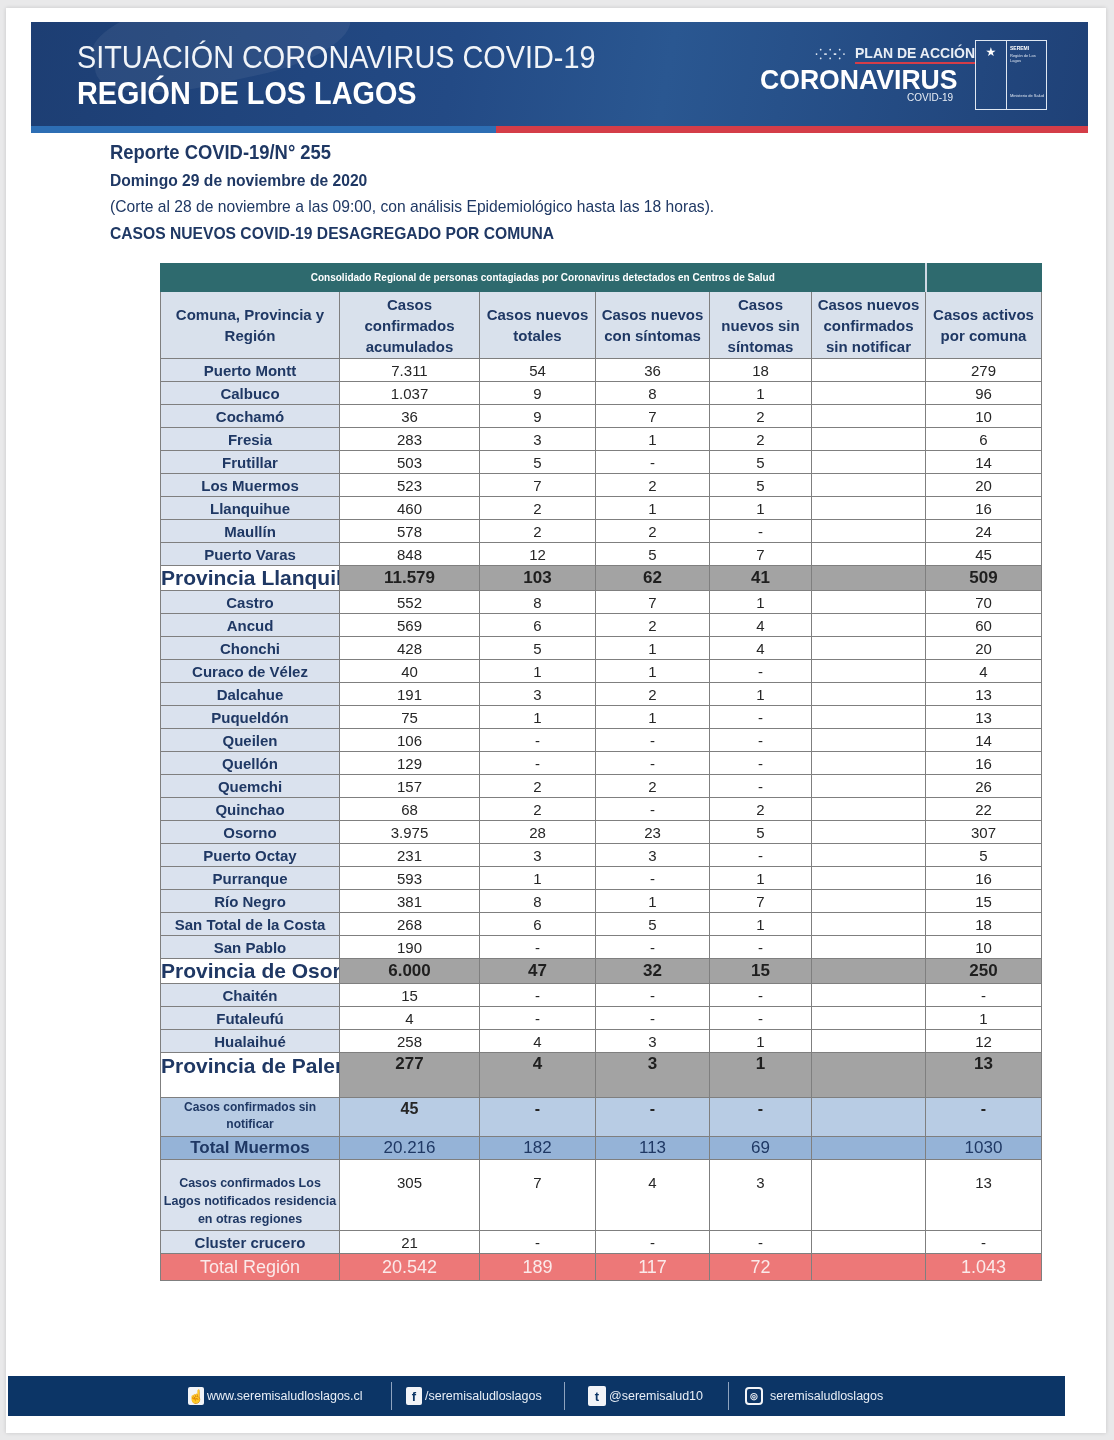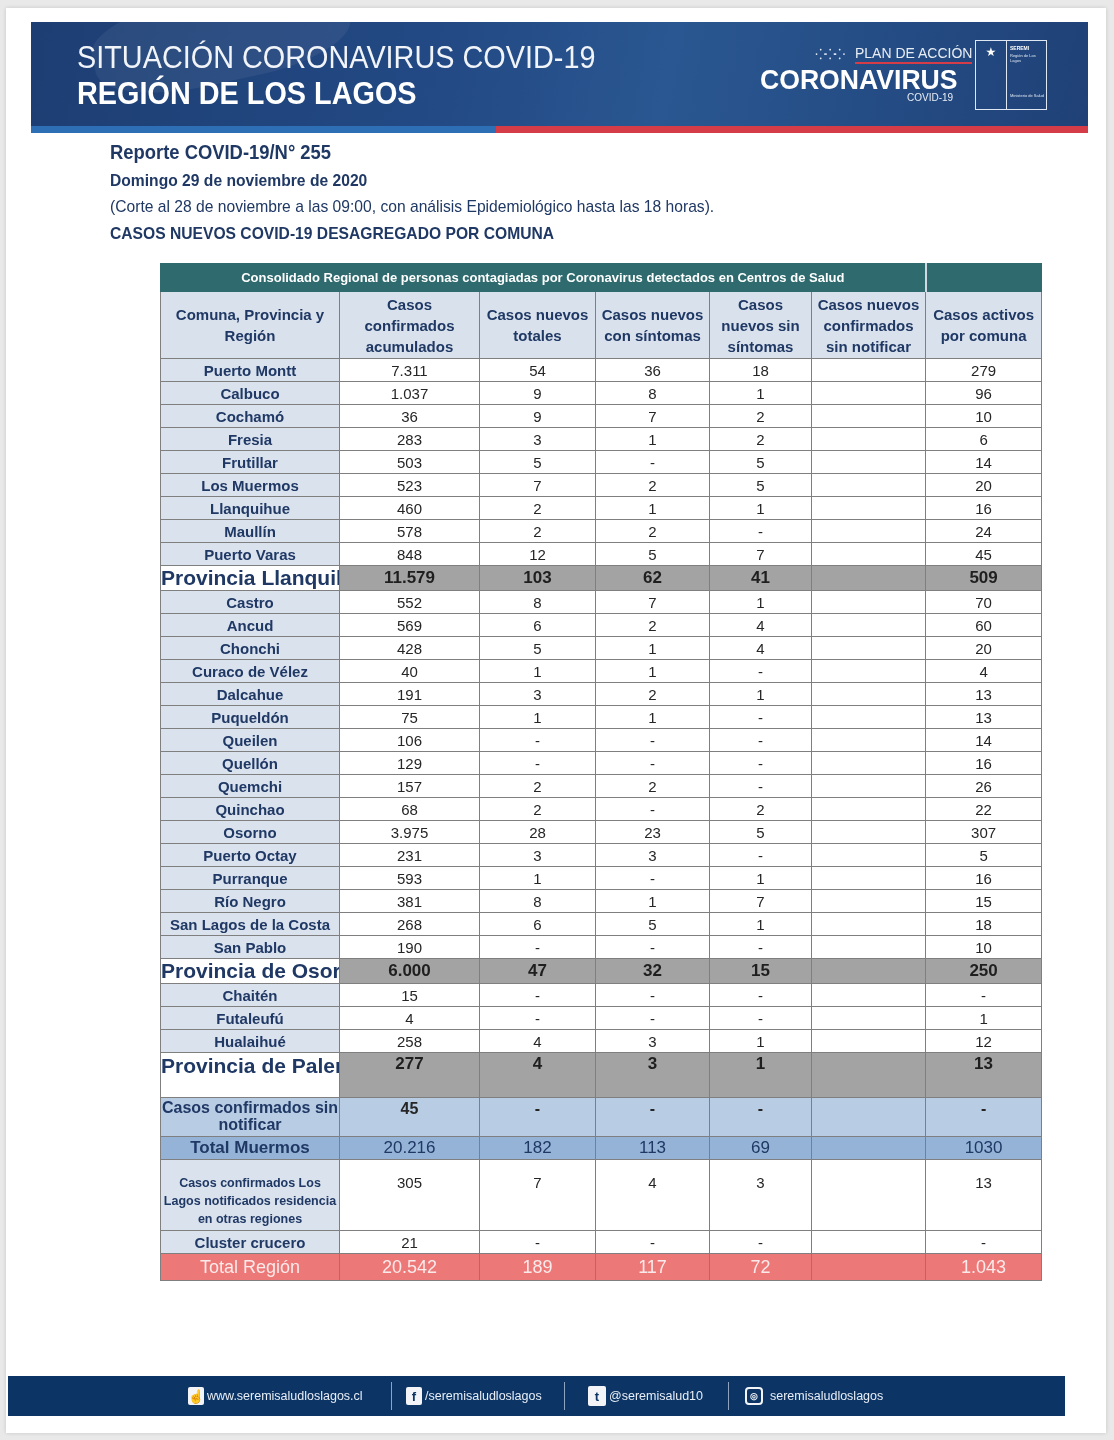--- a/index.html
+++ b/index.html
@@ -3,48 +3,48 @@
 <meta charset="utf-8">
 <style>
   html, body { margin:0; padding:0; }
   body { width:1114px; height:1440px; background:#e9e9ea; font-family:"Liberation Sans", sans-serif; position:relative; overflow:hidden; }
   .page { position:absolute; left:6px; top:8px; width:1100px; height:1425px; background:#ffffff; box-shadow:0 0 4px rgba(0,0,0,0.15); }
   .banner { position:absolute; left:31px; top:22px; width:1057px; height:104px; background:linear-gradient(100deg,#1d3e73 0%,#234a85 40%,#2a5791 60%,#1f4177 100%); overflow:hidden; }
   .banner:before { content:""; position:absolute; left:60px; top:-30px; width:260px; height:90px; background:rgba(255,255,255,0.06); transform:rotate(-12deg); border-radius:40%; }
   .banner-stripe { position:absolute; left:31px; top:126px; width:1057px; height:7px; background:linear-gradient(90deg,#2d6eb4 0%,#2d6eb4 44%,#d43d48 44%,#d43d48 100%); }
   .banner-title1 { position:absolute; left:77px; top:40px; color:#f1f4f8; font-size:31px; letter-spacing:0px; font-weight:normal; white-space:nowrap; transform:scaleX(0.93); transform-origin:left; }
   .banner-title2 { position:absolute; left:77px; top:76px; color:#ffffff; font-size:31px; font-weight:bold; white-space:nowrap; transform:scaleX(0.93); transform-origin:left; }
-  .plan-label { position:absolute; left:855px; top:45px; color:#e9eef5; font-size:14px; white-space:nowrap; border-bottom:2px solid #d43d48; padding-bottom:1px; }
+  .plan-label { position:absolute; left:855px; top:45px; color:#e9eef5; font-size:14px; white-space:nowrap; border-bottom:2px solid #d43d48; padding-bottom:1px;font-weight:bold; }
   .plan-icon { position:absolute; left:815px; top:44px; width:38px; height:18px; color:#dfe7f2; font-size:14px; letter-spacing:-2px; }
   .plan-main { position:absolute; left:760px; top:64px; color:#ffffff; font-size:28px; font-weight:bold; white-space:nowrap; transform:scaleX(0.95); transform-origin:left; }
   .plan-sub { position:absolute; left:907px; top:92px; color:#e9eef5; font-size:10px; }
   .gov-logo { position:absolute; left:975px; top:40px; width:70px; height:68px; border:1px solid #dfe7f2; }
   .gov-logo .divider { position:absolute; left:30px; top:0; width:1px; height:68px; background:#dfe7f2; }
   .gov-logo .crest { position:absolute; left:5px; top:4px; width:20px; height:16px; color:#fff; font-size:12px; text-align:center; }
   .gov-logo .t1 { position:absolute; left:34px; top:4px; font-size:5px; color:#fff; font-weight:bold; }
   .gov-logo .t2 { position:absolute; left:34px; top:12px; font-size:4px; color:#dfe7f2; }
   .gov-logo .t3 { position:absolute; left:34px; top:52px; font-size:4px; color:#dfe7f2; }
 
   .report-title { position:absolute; left:110px; top:141px; color:#1f3864; font-size:20px; font-weight:bold; white-space:nowrap; transform:scaleX(0.92); transform-origin:left; }
   .report-date { position:absolute; left:110px; top:171px; color:#1f3864; font-size:17px; font-weight:bold; white-space:nowrap; transform:scaleX(0.92); transform-origin:left; }
   .report-note { position:absolute; left:110px; top:197px; color:#1f3864; font-size:17px; white-space:nowrap; transform:scaleX(0.92); transform-origin:left; }
   .report-section { position:absolute; left:110px; top:224px; color:#1f3864; font-size:17px; font-weight:bold; white-space:nowrap; transform:scaleX(0.92); transform-origin:left; }
 
   table.data { position:absolute; left:160px; top:263px; border-collapse:collapse; table-layout:fixed; width:881px; }
   table.data td, table.data th { border:1px solid #7f7f7f; padding:0; text-align:center; vertical-align:middle; font-size:15px; color:#262626; overflow:hidden; white-space:nowrap; }
-  table.data .title-row th { background:#2e6a6e; color:#ffffff; font-weight:bold; font-size:13px; height:27px; border-color:#2e6a6e; }
+  table.data .title-row th { background:#2e6a6e; color:#ffffff; font-weight:bold; font-size:10px; height:27px; border-color:#2e6a6e; }
   table.data .title-row th.blank { border-left:2px solid #cfd8e3; }
   table.data .head-row th { background:#d9e1ec; color:#1f3864; font-weight:bold; font-size:15px; line-height:21px; height:66px; white-space:normal; }
   table.data td.name { background:#dae2ee; color:#1f3864; font-weight:bold; font-size:15px; }
   table.data tr.r td { height:22px; }
   table.data tr.prov td { background:#a3a3a3; color:#1f1f1f; font-weight:bold; font-size:17px; height:22px; }
   table.data tr.prov td.name { background:#ffffff; color:#1f3864; font-size:21px; }
   table.data tr.prov.tall td { height:43px; vertical-align:top; padding-top:1px; }
   table.data tr.unnotified td { background:#b8cce4; font-weight:bold; font-size:16px; height:36px; vertical-align:top; padding-top:2px; }
-  table.data tr.unnotified td.name { font-size:16px; line-height:17px; white-space:normal; color:#1f3864; padding-top:1px; }
+  table.data tr.unnotified td.name { font-size:12px; line-height:17px; white-space:normal; color:#1f3864; padding-top:1px; }
   table.data tr.regional td { background:#95b3d7; color:#1f3864; font-size:17px; height:22px; }
   table.data tr.regional td.name { background:#95b3d7; font-weight:bold; }
   table.data tr.other td { height:56px; vertical-align:top; padding-top:14px; }
   table.data tr.other td.name { font-size:12.5px; line-height:18px; white-space:normal; background:#dae2ee; }
   table.data tr.cluster td { height:22px; }
   table.data tr.total td { background:#ed7878; color:#fbeaea; font-size:18px; height:26px; }
   table.data tr.total td.name { background:#ed7878; color:#fbeaea; font-weight:normal; font-size:18px; }
 
   .footer { position:absolute; left:8px; top:1376px; width:1057px; height:40px; background:#0c3566; }
   .footer-item { position:absolute; top:10px; height:20px; display:flex; align-items:center; color:#e8eef6; font-size:12.5px; white-space:nowrap; }
@@ -313,21 +313,21 @@
       <tr class="r">
         <td class="name">Río Negro</td>
         <td>381</td>
         <td>8</td>
         <td>1</td>
         <td>7</td>
         <td></td>
         <td>15</td>
       </tr>
       <tr class="r">
-        <td class="name">San Lagos de la Costa</td>
+        <td class="name">San Total de la Costa</td>
         <td>268</td>
         <td>6</td>
         <td>5</td>
         <td>1</td>
         <td></td>
         <td>18</td>
       </tr>
       <tr class="r">
         <td class="name">San Pablo</td>
         <td>190</td>

